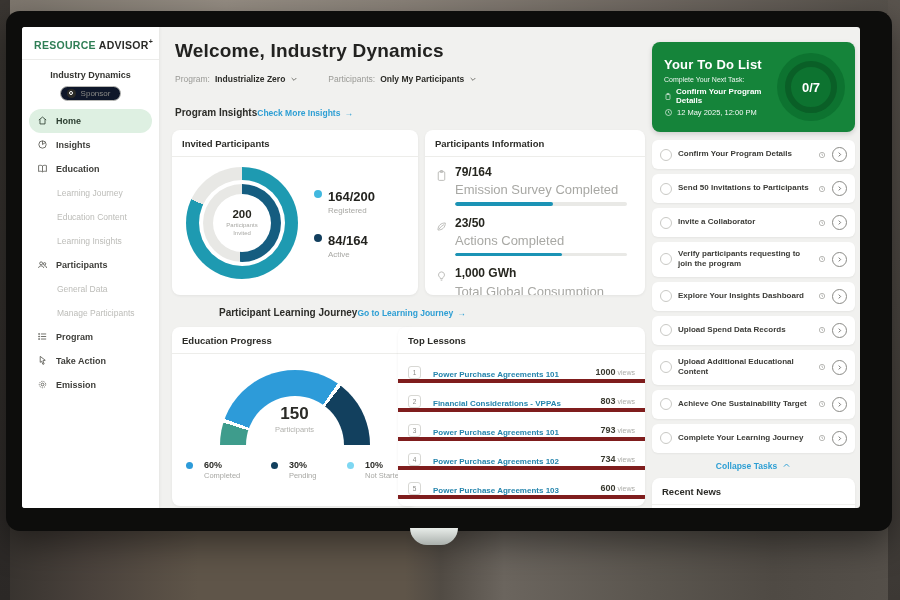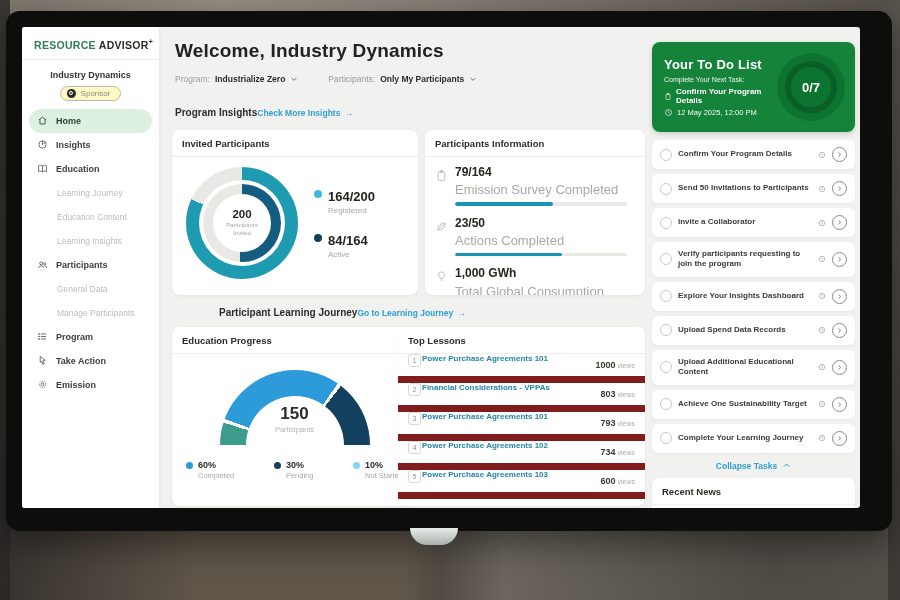--- a/index.html
+++ b/index.html
@@ -23,21 +23,21 @@
     background:#f1f1ef; border-radius:3px; overflow:hidden; }
 
   
   .sidebar { position:absolute; left:0; top:0; bottom:0; width:137px; background:#fff;
     box-shadow:1px 0 3px rgba(0,0,0,.05); }
   .logo { padding:11px 12px 8px; font-size:10.5px; font-weight:700; letter-spacing:.3px;
     border-bottom:1px solid #ececea; white-space:nowrap; }
   .logo .g { color:#2f7e55; } .logo .d { color:#2b2b28; } .logo sup { font-size:7px; color:#2b2b28; }
   .org { text-align:center; font-size:9px; font-weight:700; color:#33332f; margin-top:10px; }
   .sponsor { display:flex; align-items:center; gap:5px; width:max-content; margin:6px auto 2px;
-    border:1px solid #b9b9b5; border-radius:10px; padding:2px 10px 2px 6px; font-size:8px; color:#8a8a86; background:#fef9c3; }
+    border:1px solid #b9b9b5; border-radius:10px; padding:2px 10px 2px 6px; font-size:8px; color:#8a8a86; background:#0f172a; }
   .sp-ico { width:9px; height:9px; border-radius:50%; background:#2b2b28; position:relative; flex:0 0 auto; }
   .sp-ico::after { content:''; position:absolute; inset:2.5px; border:1px solid #fff; border-radius:50%; }
   .nav { margin-top:8px; padding:0 7px; }
   .nav-item { display:flex; align-items:center; gap:8px; height:24px; padding:0 8px;
     font-size:9px; font-weight:700; color:#3e3e3a; border-radius:12px; cursor:pointer; }
   .nav-item.active { background:#def0e2; color:#2c3e31; }
   .nav-item.sub { padding-left:28px; font-weight:400; color:#bcbcb8; font-size:8.5px; }
   .nav-item svg { flex:0 0 auto; }
 
   
@@ -83,27 +83,27 @@
   .bar-fill { height:100%; border-radius:2px; }
 
   .card-edu { left:13px; top:300px; width:245px; height:179px; }
   .gauge-wrap { position:relative; width:150px; height:76px; margin:16px auto 0; overflow:hidden; }
   .gauge { position:absolute; left:0; top:0; width:150px; height:150px; border-radius:50%; }
   .gauge-hole { position:absolute; left:26px; top:26px; width:98px; height:98px; border-radius:50%; background:#fff; }
   .gauge-center { position:absolute; left:0; right:0; top:34px; text-align:center; }
   .gauge-center .v { font-size:17px; font-weight:700; color:#2b2b27; }
   .gauge-center .l { font-size:7.5px; color:#b2b2ae; margin-top:1px; }
   .glegend { display:flex; justify-content:space-between; padding:14px 14px 0; }
-  .gleg-item { display:flex; gap:5px; align-items:flex-start; }
+  .gleg-item { display:flex; gap:11px; align-items:flex-start; }
   .gleg-item .dot { width:7px; height:7px; margin-top:2px; }
   .gleg-item .v { font-size:9px; font-weight:700; color:#2b2b27; }
   .gleg-item .l { font-size:7.5px; color:#a8a8a4; margin-top:1px; }
 
   .card-lessons { left:239px; top:300px; width:247px; height:179px; }
-  .lesson-row { display:flex; align-items:flex-start; gap:1px; padding:0 10px; height:29px; border-bottom:7px solid #7f1d1d; cursor:pointer; }
+  .lesson-row { display:flex; align-items:flex-end; gap:12px; padding:0 10px; height:29px; border-bottom:4px solid #7f1d1d; cursor:pointer; }
   .rank { width:13px; height:13px; border:1px solid #d8d8d4; border-radius:3px; font-size:6.5px; color:#8a8a86;
     display:flex; align-items:center; justify-content:center; flex:0 0 auto; }
   .lesson-title { flex:1; font-size:8px; font-weight:700; color:#2484ac; }
   .views { font-size:9px; font-weight:700; color:#39392f; }
   .views-suffix { font-size:7px; color:#ababa7; margin-left:2px; }
 
   
   .todo-col { position:absolute; left:493px; top:15px; width:203px; bottom:0; display:flex; flex-direction:column; }
   .todo-head { background:#15843a; border-radius:8px; color:#fff; height:90px; padding:10px 10px 10px 12px;
     display:flex; justify-content:space-between; align-items:center; flex:0 0 auto; box-shadow:0 2px 5px rgba(0,0,0,.15); }

